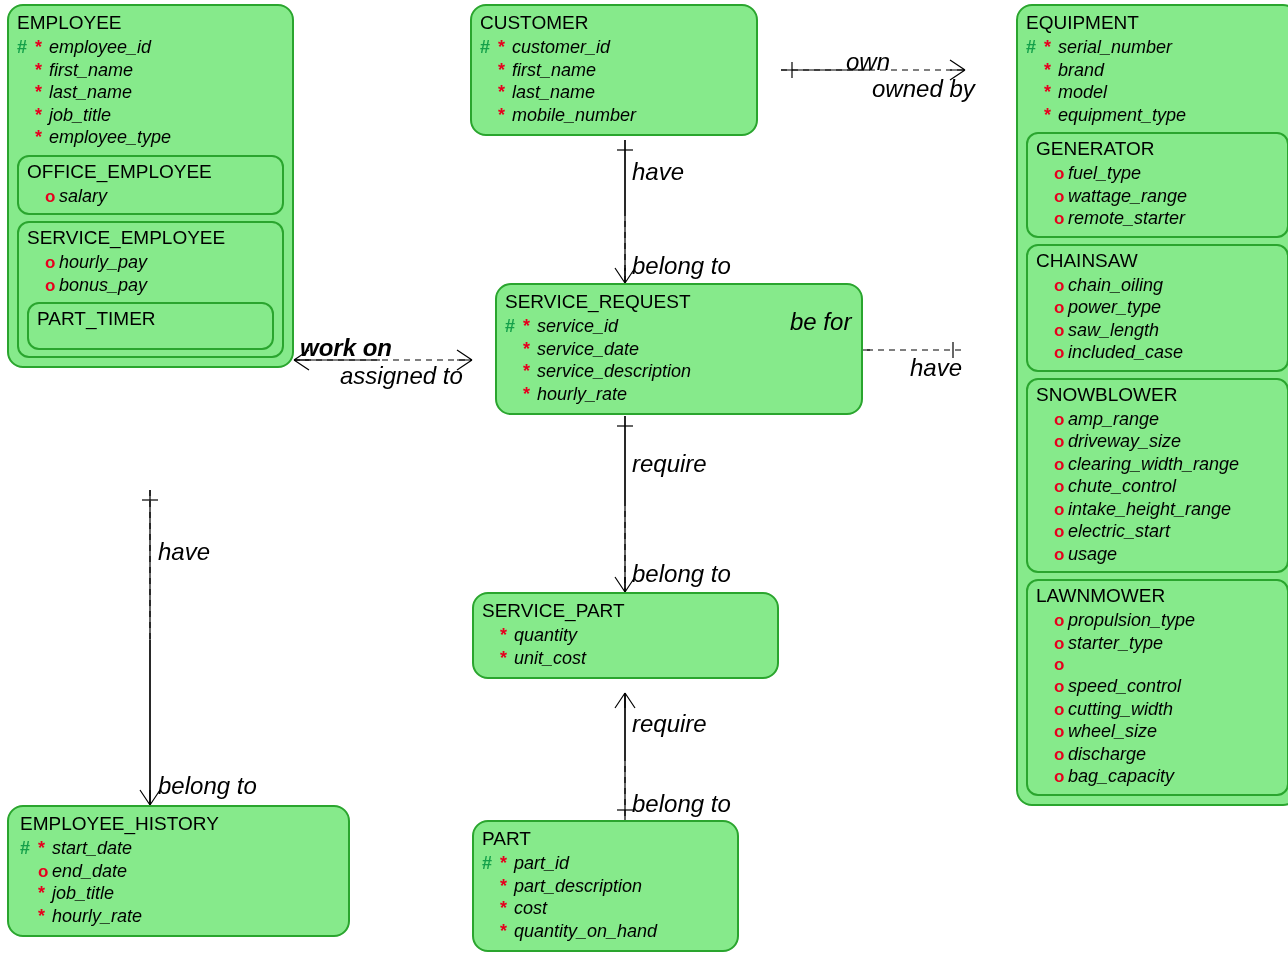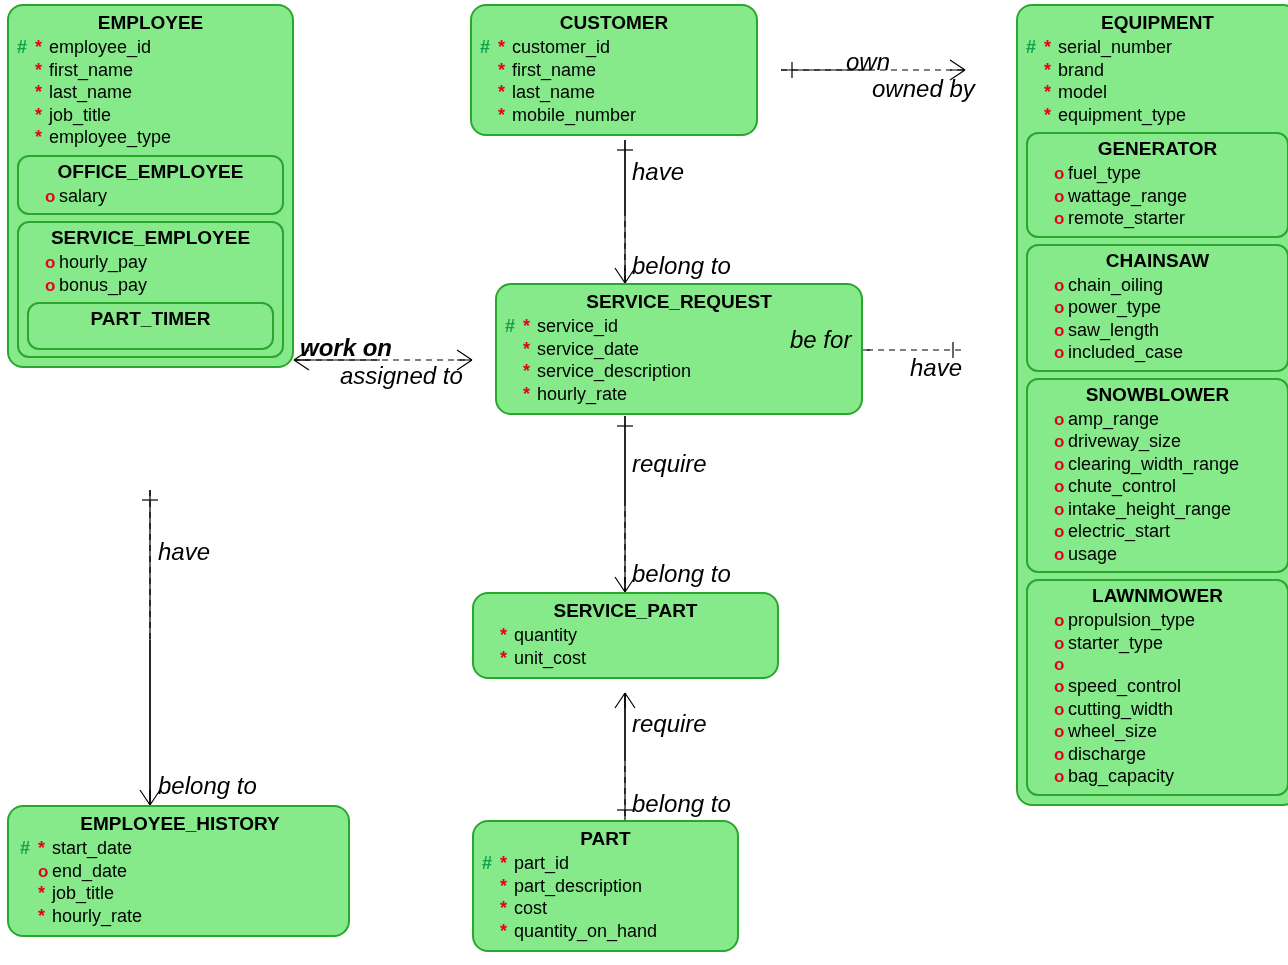--- a/index.html
+++ b/index.html
@@ -22,22 +22,21 @@
   }
   .subentity {
     background: #86ea8b;
     border: 2px solid #2aa52e;
     border-radius: 12px;
     margin: 6px 0 0 0;
     padding: 2px 8px 6px 8px;
     box-sizing: border-box;
   }
   .title {
-    text-align: center;
-    font-weight: bold;
+    font-weight: normal;
     font-size: 19px;
     padding: 2px 0 2px 0;
   }
   .attr-row {
     display: flex;
     align-items: baseline;
     line-height: 1.25;
   }
   .col-key {
     width: 18px;
@@ -54,20 +53,21 @@
   .col-opt {
     width: 14px;
     color: #e6001e;
     font-weight: bold;
     text-align: left;
     font-size: 17px;
   }
   .col-name {
     flex: 1;
     color: #000;
+    font-style: italic;
   }
   .rel-label {
     position: absolute;
     font-style: italic;
     font-size: 24px;
     color: #000;
     white-space: nowrap;
   }
   svg.conn {
     position: absolute;
@@ -444,20 +444,20 @@
       <span class="col-name">hourly_rate</span>
     </div>
 </div>
 
 <div class="rel-label" style="left:846px; top:48px;">own</div>
 <div class="rel-label" style="left:872px; top:75px;">owned by</div>
 <div class="rel-label" style="left:632px; top:158px;">have</div>
 <div class="rel-label" style="left:632px; top:252px;">belong to</div>
 <div class="rel-label" style="left:300px; top:334px;font-weight:bold;">work on</div>
 <div class="rel-label" style="left:340px; top:362px;">assigned to</div>
-<div class="rel-label" style="left:790px; top:326px;">be for</div>
+<div class="rel-label" style="left:790px; top:308px;">be for</div>
 <div class="rel-label" style="left:910px; top:354px;">have</div>
 <div class="rel-label" style="left:632px; top:450px;">require</div>
 <div class="rel-label" style="left:632px; top:560px;">belong to</div>
 <div class="rel-label" style="left:632px; top:710px;">require</div>
 <div class="rel-label" style="left:632px; top:790px;">belong to</div>
 <div class="rel-label" style="left:158px; top:538px;">have</div>
 <div class="rel-label" style="left:158px; top:772px;">belong to</div>
 
 </body></html>

